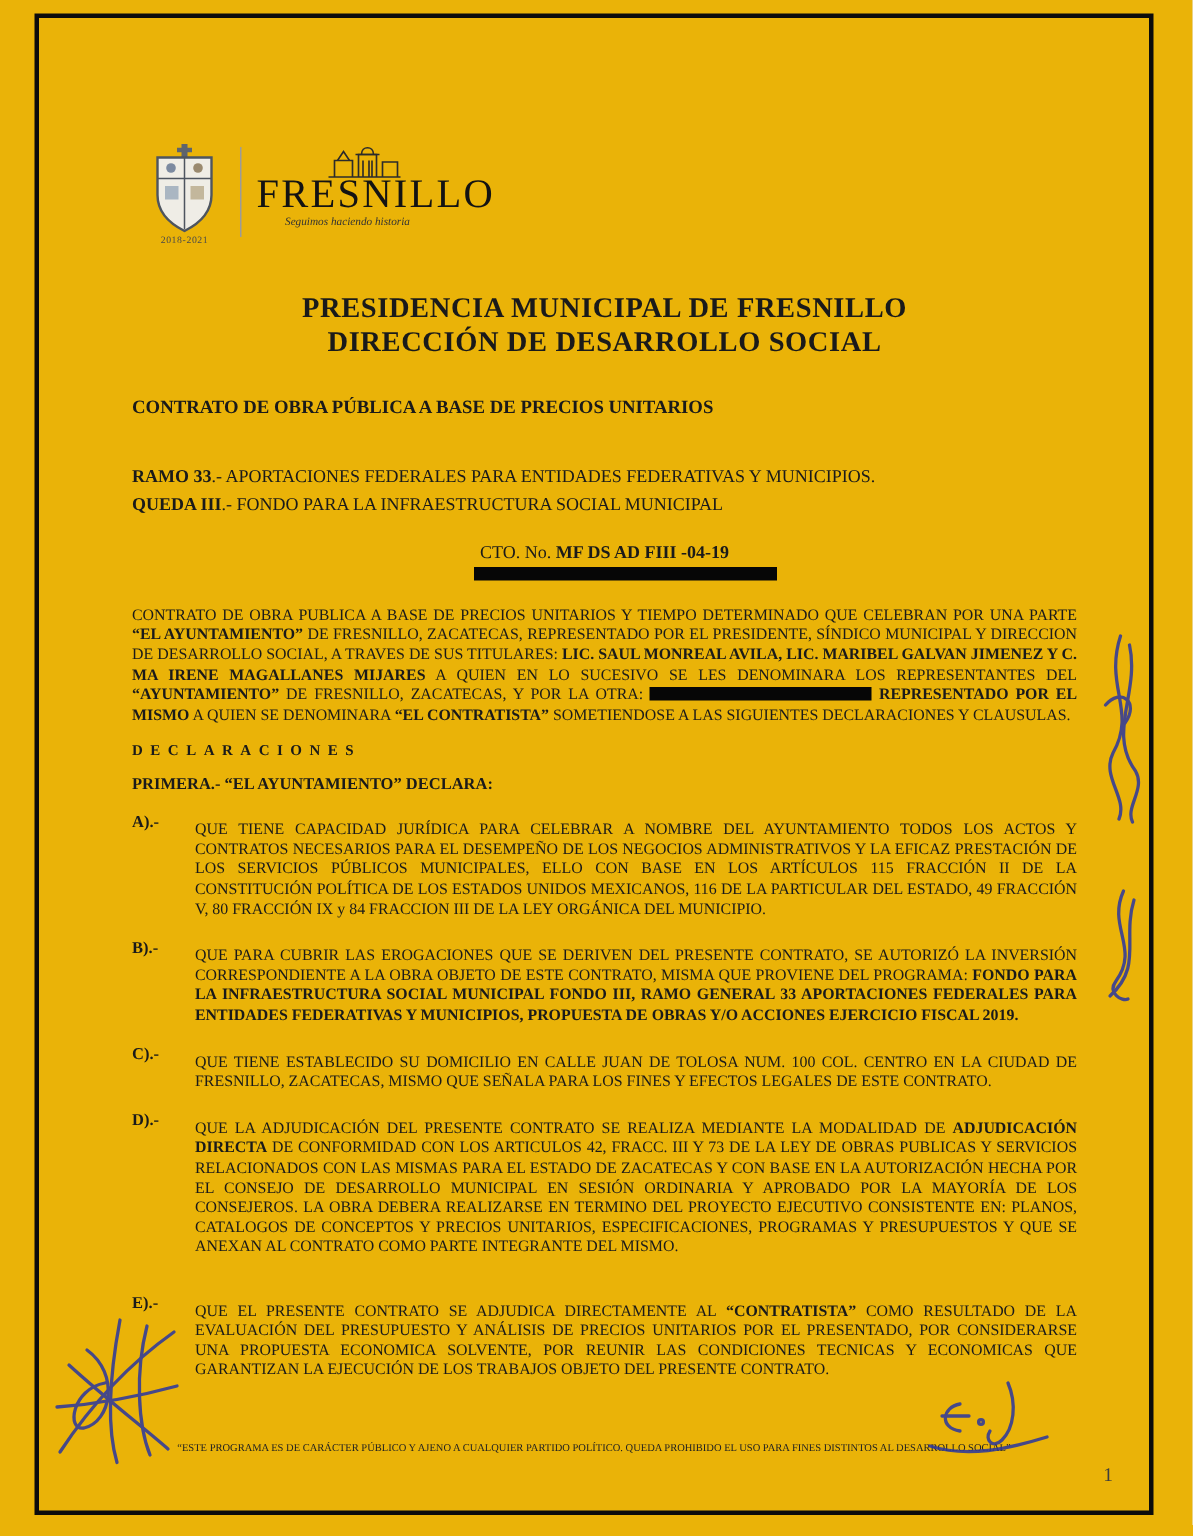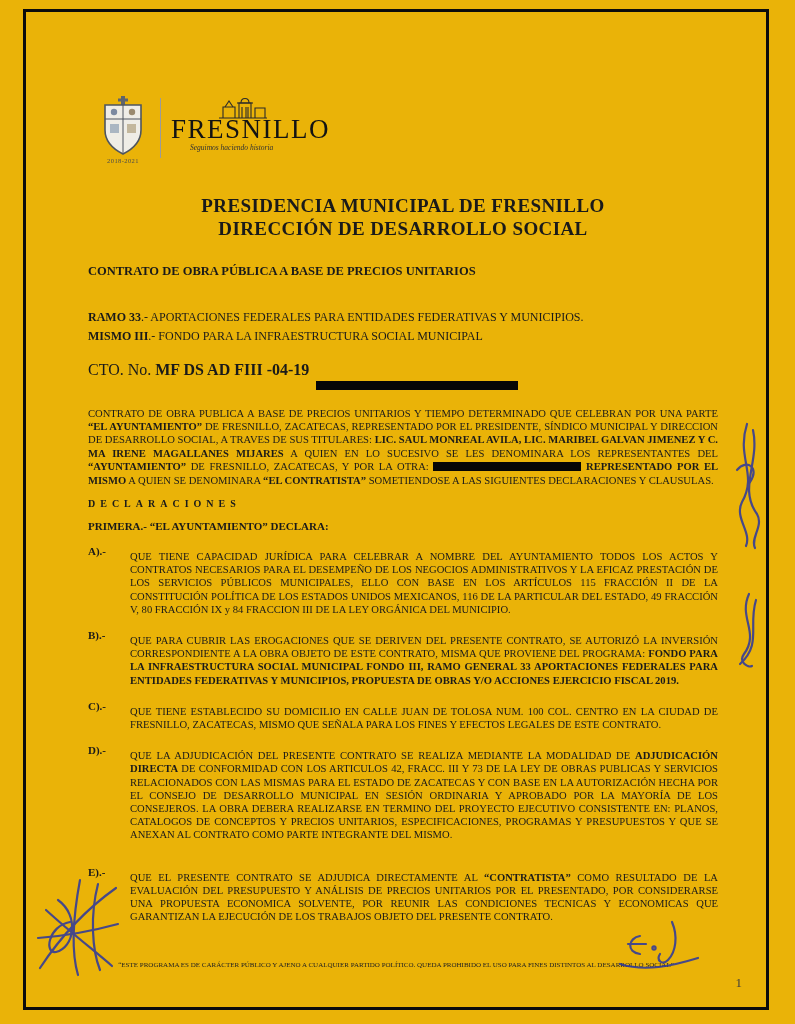--- a/index.html
+++ b/index.html
@@ -18,21 +18,21 @@
   .brand-icon{position:absolute;top:-3px;left:44px;}
   .brand-name{font-size:27px;letter-spacing:1.5px;color:#131313;line-height:1;}
   .brand-tag{font-size:7.5px;font-style:italic;color:#333;margin:0 0 0 3px;padding-left:16px;}
 
   
   .doc-title{text-align:center;font-weight:bold;font-size:19px;line-height:1.22;
              margin-top:26px;letter-spacing:.4px;}
   .doc-subtitle{font-weight:bold;font-size:12.5px;margin-top:24px;}
   .program{margin-top:29px;font-size:12px;line-height:1.55;font-weight:bold;}
   .program .ramo-rest{font-weight:normal;}
-  .cto-line{text-align:left;font-size:16px;margin-top:15px;}
+  .cto-line{text-align:center;font-size:12px;margin-top:15px;}
   .cto-bar{width:202px;height:9px;background:#060606;margin:2px auto 0;transform:translateX(14px);}
 
   
   .opening{font-size:10.6px;line-height:13.4px;text-align:justify;margin:17px 0 0;}
   .redact-inline{display:inline-block;width:148px;height:9px;background:#060606;vertical-align:-1px;}
   .decl-heading{text-align:left;font-weight:bold;font-size:10px;letter-spacing:5px;margin-top:11px;}
   .primera{font-weight:bold;font-size:11px;margin-top:11px;}
   .clause{display:flex;margin-top:13px;}
   .clause.gap-lg{margin-top:24px;}
   .clabel{flex:none;width:42px;font-weight:bold;font-size:11px;}
@@ -87,21 +87,21 @@
       </div>
 
       <div class="doc-title">
         <span>PRESIDENCIA MUNICIPAL DE FRESNILLO</span><br>
         <span>DIRECCIÓN DE DESARROLLO SOCIAL</span>
       </div>
       <div class="doc-subtitle">CONTRATO DE OBRA PÚBLICA A BASE DE PRECIOS UNITARIOS</div>
 
       <div class="program">
         <div><b>RAMO 33</b><span class="ramo-rest">.- APORTACIONES FEDERALES PARA ENTIDADES FEDERATIVAS Y MUNICIPIOS.</span></div>
-        <div><b>MISMO III</b><span class="ramo-rest">.- FONDO PARA LA INFRAESTRUCTURA SOCIAL MUNICIPAL</span></div>
+        <div><b>QUEDA III</b><span class="ramo-rest">.- FONDO PARA LA INFRAESTRUCTURA SOCIAL MUNICIPAL</span></div>
       </div>
 
       <div class="cto-line">
         <span>CTO. No.</span>
         <b>MF DS AD FIII -04-19</b>
         <div class="cto-bar"></div>
       </div>
 
       <p class="opening"><span>CONTRATO DE OBRA PUBLICA A BASE DE PRECIOS UNITARIOS Y TIEMPO DETERMINADO QUE CELEBRAN POR UNA PARTE </span><b>“EL AYUNTAMIENTO”</b><span> DE FRESNILLO, ZACATECAS, REPRESENTADO POR EL PRESIDENTE, SÍNDICO MUNICIPAL Y DIRECCION DE DESARROLLO SOCIAL, A TRAVES DE SUS TITULARES: </span><b>LIC. SAUL MONREAL AVILA, LIC. MARIBEL GALVAN JIMENEZ Y C. MA IRENE MAGALLANES MIJARES</b><span> A QUIEN EN LO SUCESIVO SE LES DENOMINARA LOS REPRESENTANTES DEL </span><b>“AYUNTAMIENTO”</b><span> DE FRESNILLO, ZACATECAS, Y POR LA OTRA: </span><span class="redact-inline"></span> <b>REPRESENTADO POR EL MISMO</b><span> A QUIEN SE DENOMINARA </span><b>“EL CONTRATISTA”</b><span> SOMETIENDOSE A LAS SIGUIENTES DECLARACIONES Y CLAUSULAS.</span></p>
 

